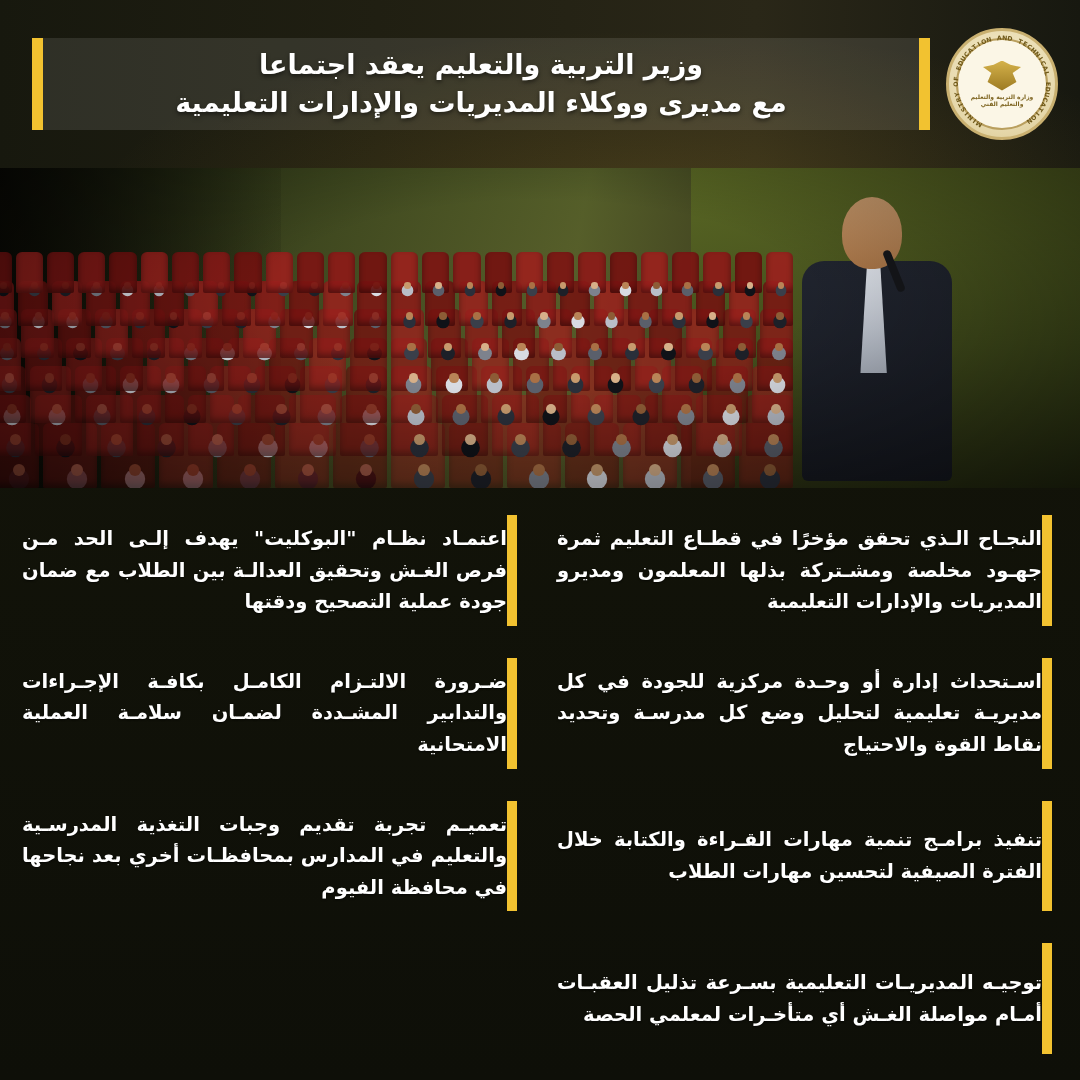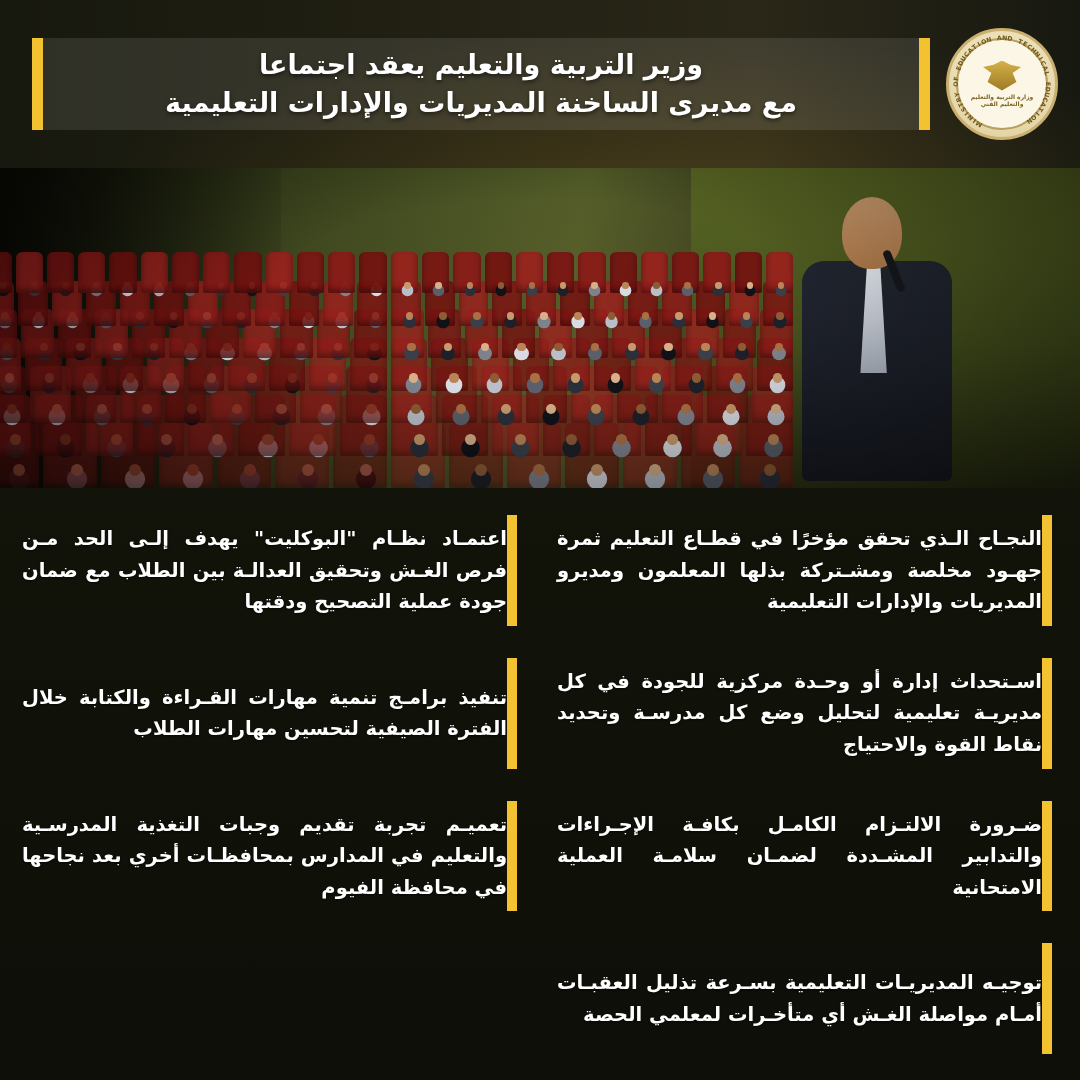--- a/index.html
+++ b/index.html
@@ -242,21 +242,21 @@
           <span style="transform: rotate(116.667deg) translate(-50%, -50px);">A</span>
           <span style="transform: rotate(123.333deg) translate(-50%, -50px);">T</span>
           <span style="transform: rotate(130deg) translate(-50%, -50px);">I</span>
           <span style="transform: rotate(136.667deg) translate(-50%, -50px);">O</span>
           <span style="transform: rotate(143.333deg) translate(-50%, -50px);">N</span>
         </div>
     </div>
 
     <div class="title-band">
       <div class="title-text">وزير التربية والتعليم يعقد اجتماعا
-مع مديرى الساخنة المديريات والإدارات التعليمية</div>
+مع مديرى ووكلاء المديريات والإدارات التعليمية</div>
     </div>
   </div>
 
   <div class="photo">
     <div class="wall"></div>
     <div class="stage-panel"></div>
     <div class="dark-left"></div>
     <div class="crowd" id="crowd">
         <div class="row" style="bottom: 0%; height: 26%;">
           <div class="seat" style="background: rgb(141, 26, 24); opacity: 0.55;"></div>
@@ -571,28 +571,28 @@
       <div class="point">
         <div class="bar"></div>
         <div class="txt">اعتمـاد نظـام "البوكليت" يهدف إلـى الحد مـن فرص الغـش وتحقيق العدالـة بين الطلاب مع ضمان جودة عملية التصحيح ودقتها</div>
       </div>
       <div class="point">
         <div class="bar"></div>
         <div class="txt">اسـتحداث إدارة أو وحـدة مركزية للجودة في كل مديريـة تعليمية لتحليل وضع كل مدرسـة وتحديد نقاط القوة والاحتياج</div>
       </div>
       <div class="point">
         <div class="bar"></div>
+        <div class="txt">ضـرورة الالتـزام الكامـل بكافـة الإجـراءات والتدابير المشـددة لضمـان سلامـة العملية الامتحانية</div>
+      </div>
+      <div class="point">
+        <div class="bar"></div>
         <div class="txt">تنفيذ برامـج تنمية مهارات القـراءة والكتابة خلال الفترة الصيفية لتحسين مهارات الطلاب</div>
       </div>
       <div class="point">
         <div class="bar"></div>
-        <div class="txt">ضـرورة الالتـزام الكامـل بكافـة الإجـراءات والتدابير المشـددة لضمـان سلامـة العملية الامتحانية</div>
-      </div>
-      <div class="point">
-        <div class="bar"></div>
         <div class="txt">تعميـم تجربة تقديم وجبات التغذية المدرسـية والتعليم  في المدارس بمحافظـات أخري بعد نجاحها في محافظة الفيوم</div>
       </div>
       <div class="point">
         <div class="bar"></div>
         <div class="txt">توجيـه المديريـات التعليمية بسـرعة تذليل العقبـات أمـام مواصلة الغـش أي متأخـرات لمعلمي الحصة</div>
       </div>
     </div>
 
 </div>
 

